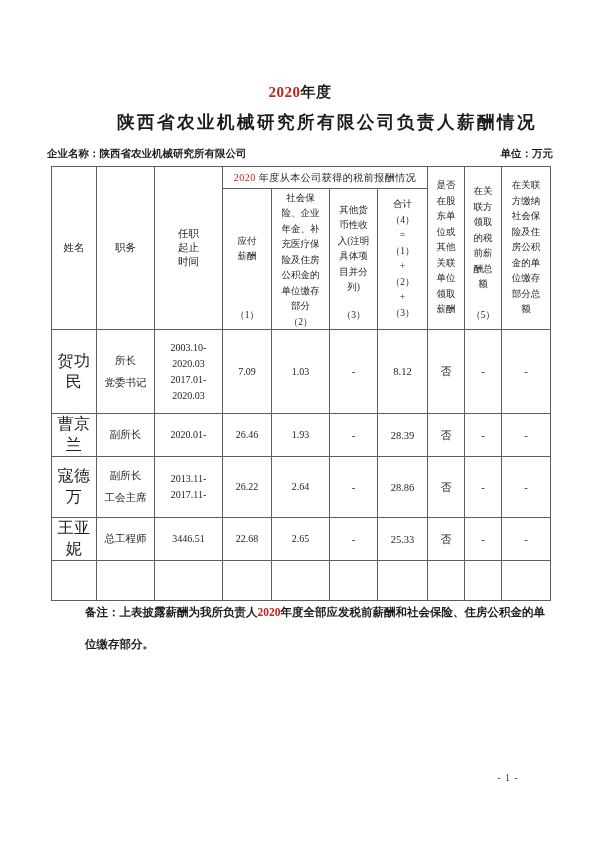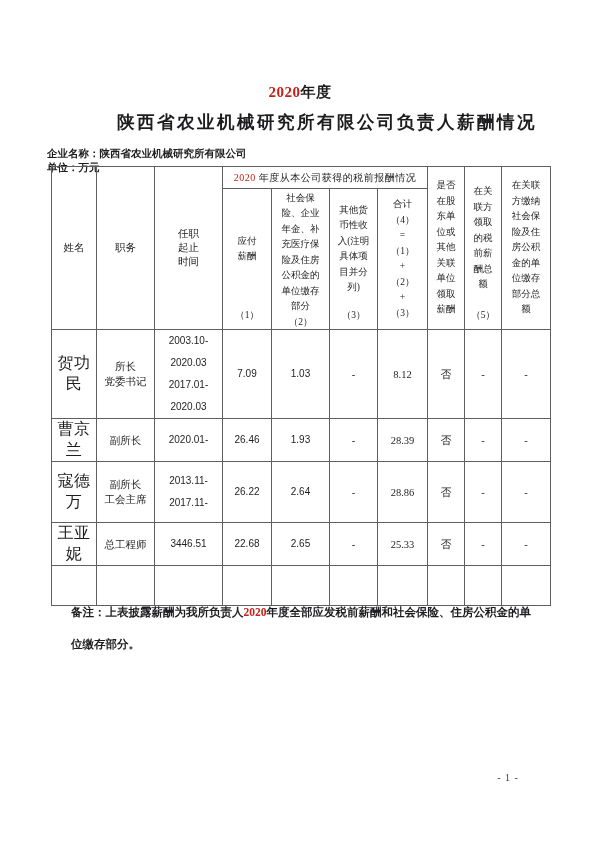--- a/index.html
+++ b/index.html
@@ -17,21 +17,21 @@
     text-align:center; font-size:15px; font-weight:600; letter-spacing:0.5px;
   }
   .title-main {
     position:absolute; top:110px; left:0; width:100%;
     text-align:center; font-size:17.5px; font-weight:bold; letter-spacing:2.5px;margin-left:27px;
   }
   .red { color:#c32218; }
   .meta-row {
     position:absolute; top:147px; left:47px; width:506px;
     display:flex; justify-content:space-between;
-    font-size:10.5px; font-weight:bold;flex-direction:column;
+    font-size:10.5px; font-weight:bold;
   }
   table.report {
     position:absolute; top:166px; left:51px;
     width:499px; border-collapse:collapse; table-layout:fixed;
   }
   table.report th, table.report td {
     border:1px solid #5f5f5f; padding:0;
     font-weight:normal; text-align:center; vertical-align:middle;
     overflow:hidden;
   }
@@ -46,31 +46,31 @@
     display:flex; flex-direction:column; align-items:center;
     height:137px; font-size:9.5px; line-height:15.5px;
   }
   .hcell-tall { height:158px; }
   .hmain { flex:1; display:flex; align-items:center; justify-content:center; white-space:pre-line; }
   .hsub  { padding-bottom:4px; }
   
   tr.r1 { height:84px; } tr.r2 { height:40px; } tr.r3 { height:61px; }
   tr.r4 { height:37px; } tr.r5 { height:40px; }
   td.c-name { font-size:16px; letter-spacing:0.5px; }
-  td.c-pos  { font-size:10.5px; line-height:15px; }
+  td.c-pos  { font-size:10.5px; line-height:22px; }
   td.c-term, td.c-sansnum {
-    font-family:Liberation Sans, sans-serif;
-    font-weight:bold; font-size:10px; line-height:22px;
+    font-family:Liberation Serif, serif;
+    font-weight:bold; font-size:10px; line-height:16px;
   }
   td.c-serifnum { font-size:10.5px; }
   td.c-flag { font-size:11px; }
   td.v-bottom { vertical-align:bottom; padding-bottom:7px; }
   
   .note {
-    position:absolute; top:596px; left:71px; width:500px;
+    position:absolute; top:596px; left:85px; width:500px;
     font-size:11.5px; font-weight:bold; line-height:32px;
     white-space:pre-line;
   }
   .page-num {
     position:absolute; top:772px; left:468px; width:80px;
     text-align:center; font-size:10px; letter-spacing:1px; color:#3a3a3a;
   }
 </style>
 </head>
 <body>

